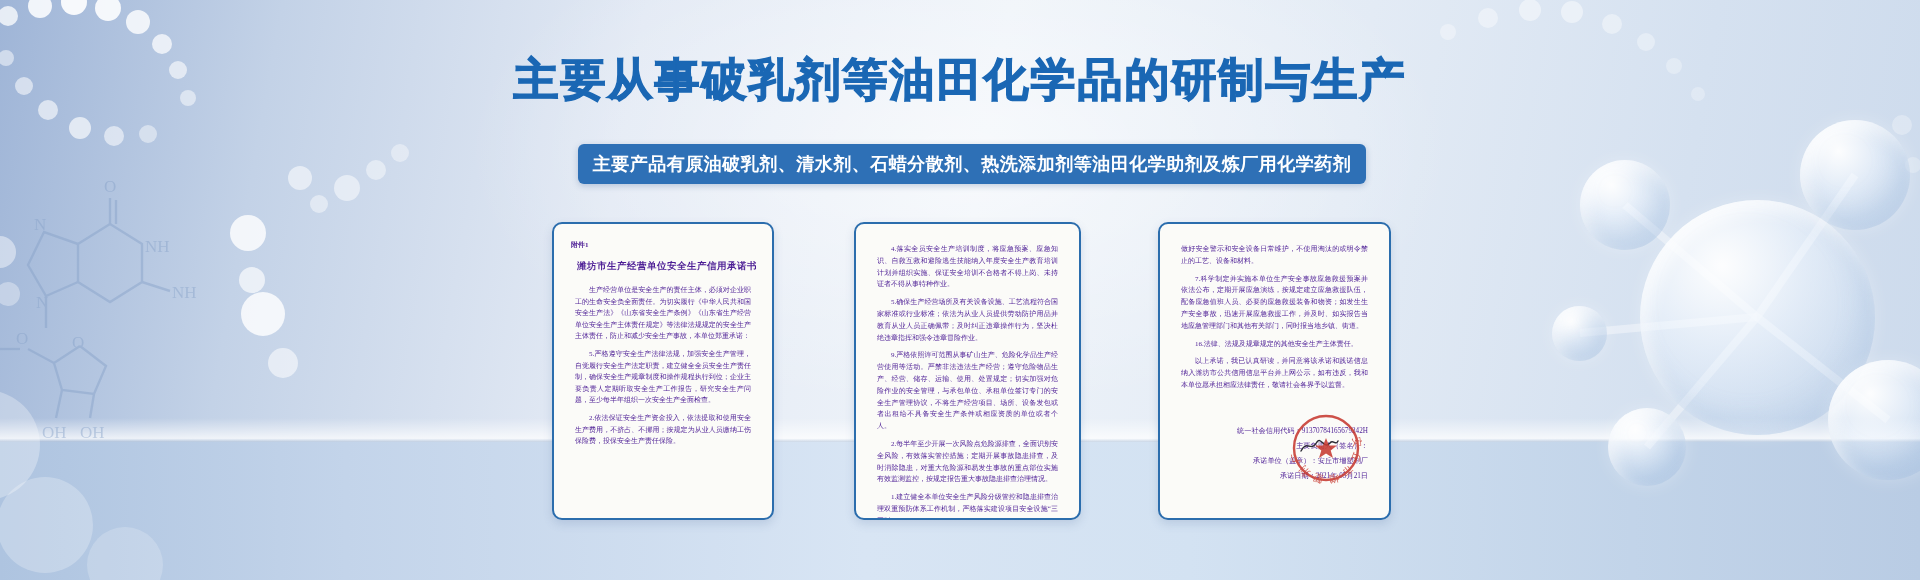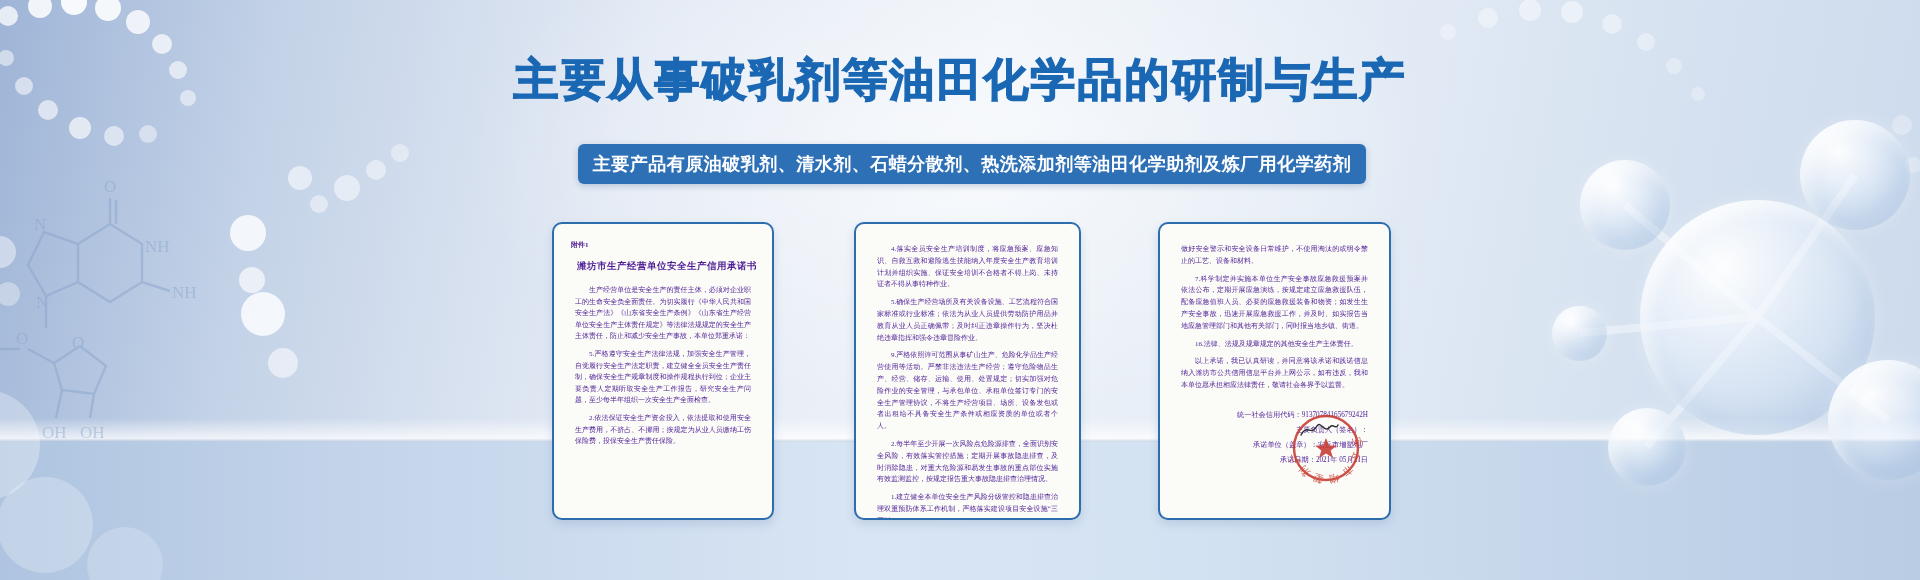--- a/index.html
+++ b/index.html
@@ -29,21 +29,21 @@
     font-family:"Liberation Serif","DejaVu Serif",serif;color:#4c1d95;}
   .card1{left:552px;width:222px;}
   .card2{left:854px;width:227px;}
   .card3{left:1158px;width:233px;}
   .doc-tag{font-size:7px;font-weight:bold;margin:2px 0 10px 2px;}
   .doc-title{font-size:9.5px;font-weight:bold;text-align:right;margin:0 0 12px 0;letter-spacing:.5px;}
   .card p{margin:6px;font-size:7px;line-height:11.6px;text-align:justify;text-indent:2em;}
   .card2 p{line-height:11.8px;}
   .card3 p{line-height:11.8px;}
   .card p.noindent{text-indent:0;}
-  .sig{margin-top:16px;text-align:right;font-size:7.2px;line-height:15px;padding-right:6px;position:relative;z-index:1;}
+  .sig{margin-top:32px;text-align:right;font-size:7.2px;line-height:15px;padding-right:6px;position:relative;z-index:1;}
   .sig .sig-row{position:relative;}
   .sig svg.handwriting{position:absolute;right:28px;top:-2px;}
   .seal{position:absolute;left:130px;top:188px;z-index:2;opacity:.88;}
   .chem{position:absolute;left:-8px;top:172px;opacity:.45;}
   .chem text{font-family:"Liberation Serif",serif;fill:#86a1c8;font-size:17px;}
   .connectors{position:absolute;left:1500px;top:100px;opacity:.7;}
 </style>
 </head>
 <body>
 

